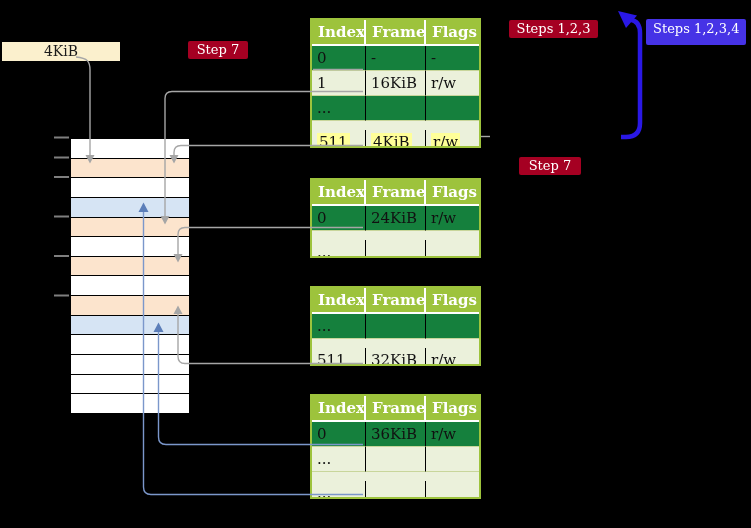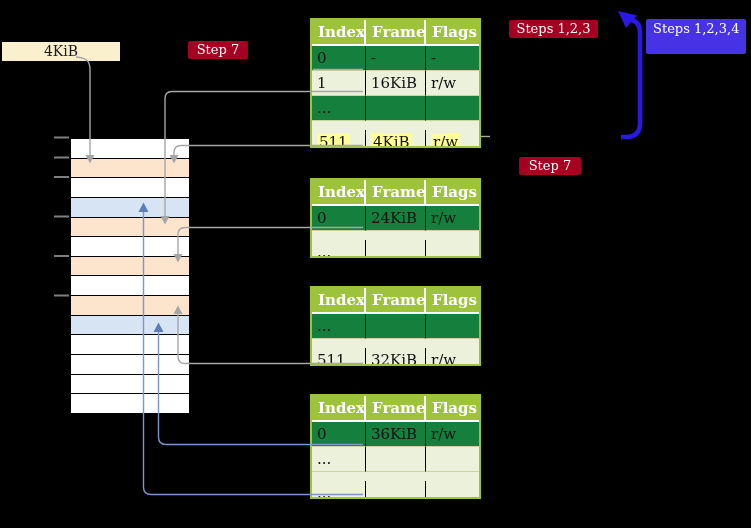--- a/index.html
+++ b/index.html
@@ -9,21 +9,21 @@
   .label4k{position:absolute;left:2px;top:42px;width:118px;height:19px;
            background:var(--label-cream);color:#1a1a1a;font-size:14px;line-height:19px;
            text-align:center;}
   
   .badge{position:absolute;height:18px;line-height:18px;color:#fff;font-size:13px;
          text-align:center;border-radius:2px;padding:0 7px;white-space:nowrap;}
   .badge.red{background:var(--badge-red);}
   .badge.blue{background:var(--badge-blue);border-radius:2px;}
   #badge-step0{left:188px;top:41px;width:46px;}
   #badge-steps123{left:509px;top:20px;width:75px;}
-  #badge-steps1234{left:646px;top:19px;width:86px;height:35px;line-height:19px;}
+  #badge-steps1234{left:646px;top:19px;width:86px;height:26px;line-height:19px;}
   #badge-step4{left:519px;top:157px;width:48px;}
   
   #memcol{position:absolute;left:70px;top:138px;width:118px;height:274px;
           border:1px solid #000;background:#fff;display:flex;flex-direction:column;}
   .mrow{flex:1;border-bottom:1px solid #000;}
   .mrow:last-child{border-bottom:none;}
   .mrow.white{background:#fff;}
   .mrow.peach{background:var(--peach);}
   .mrow.blue{background:var(--blue-row);}
   

